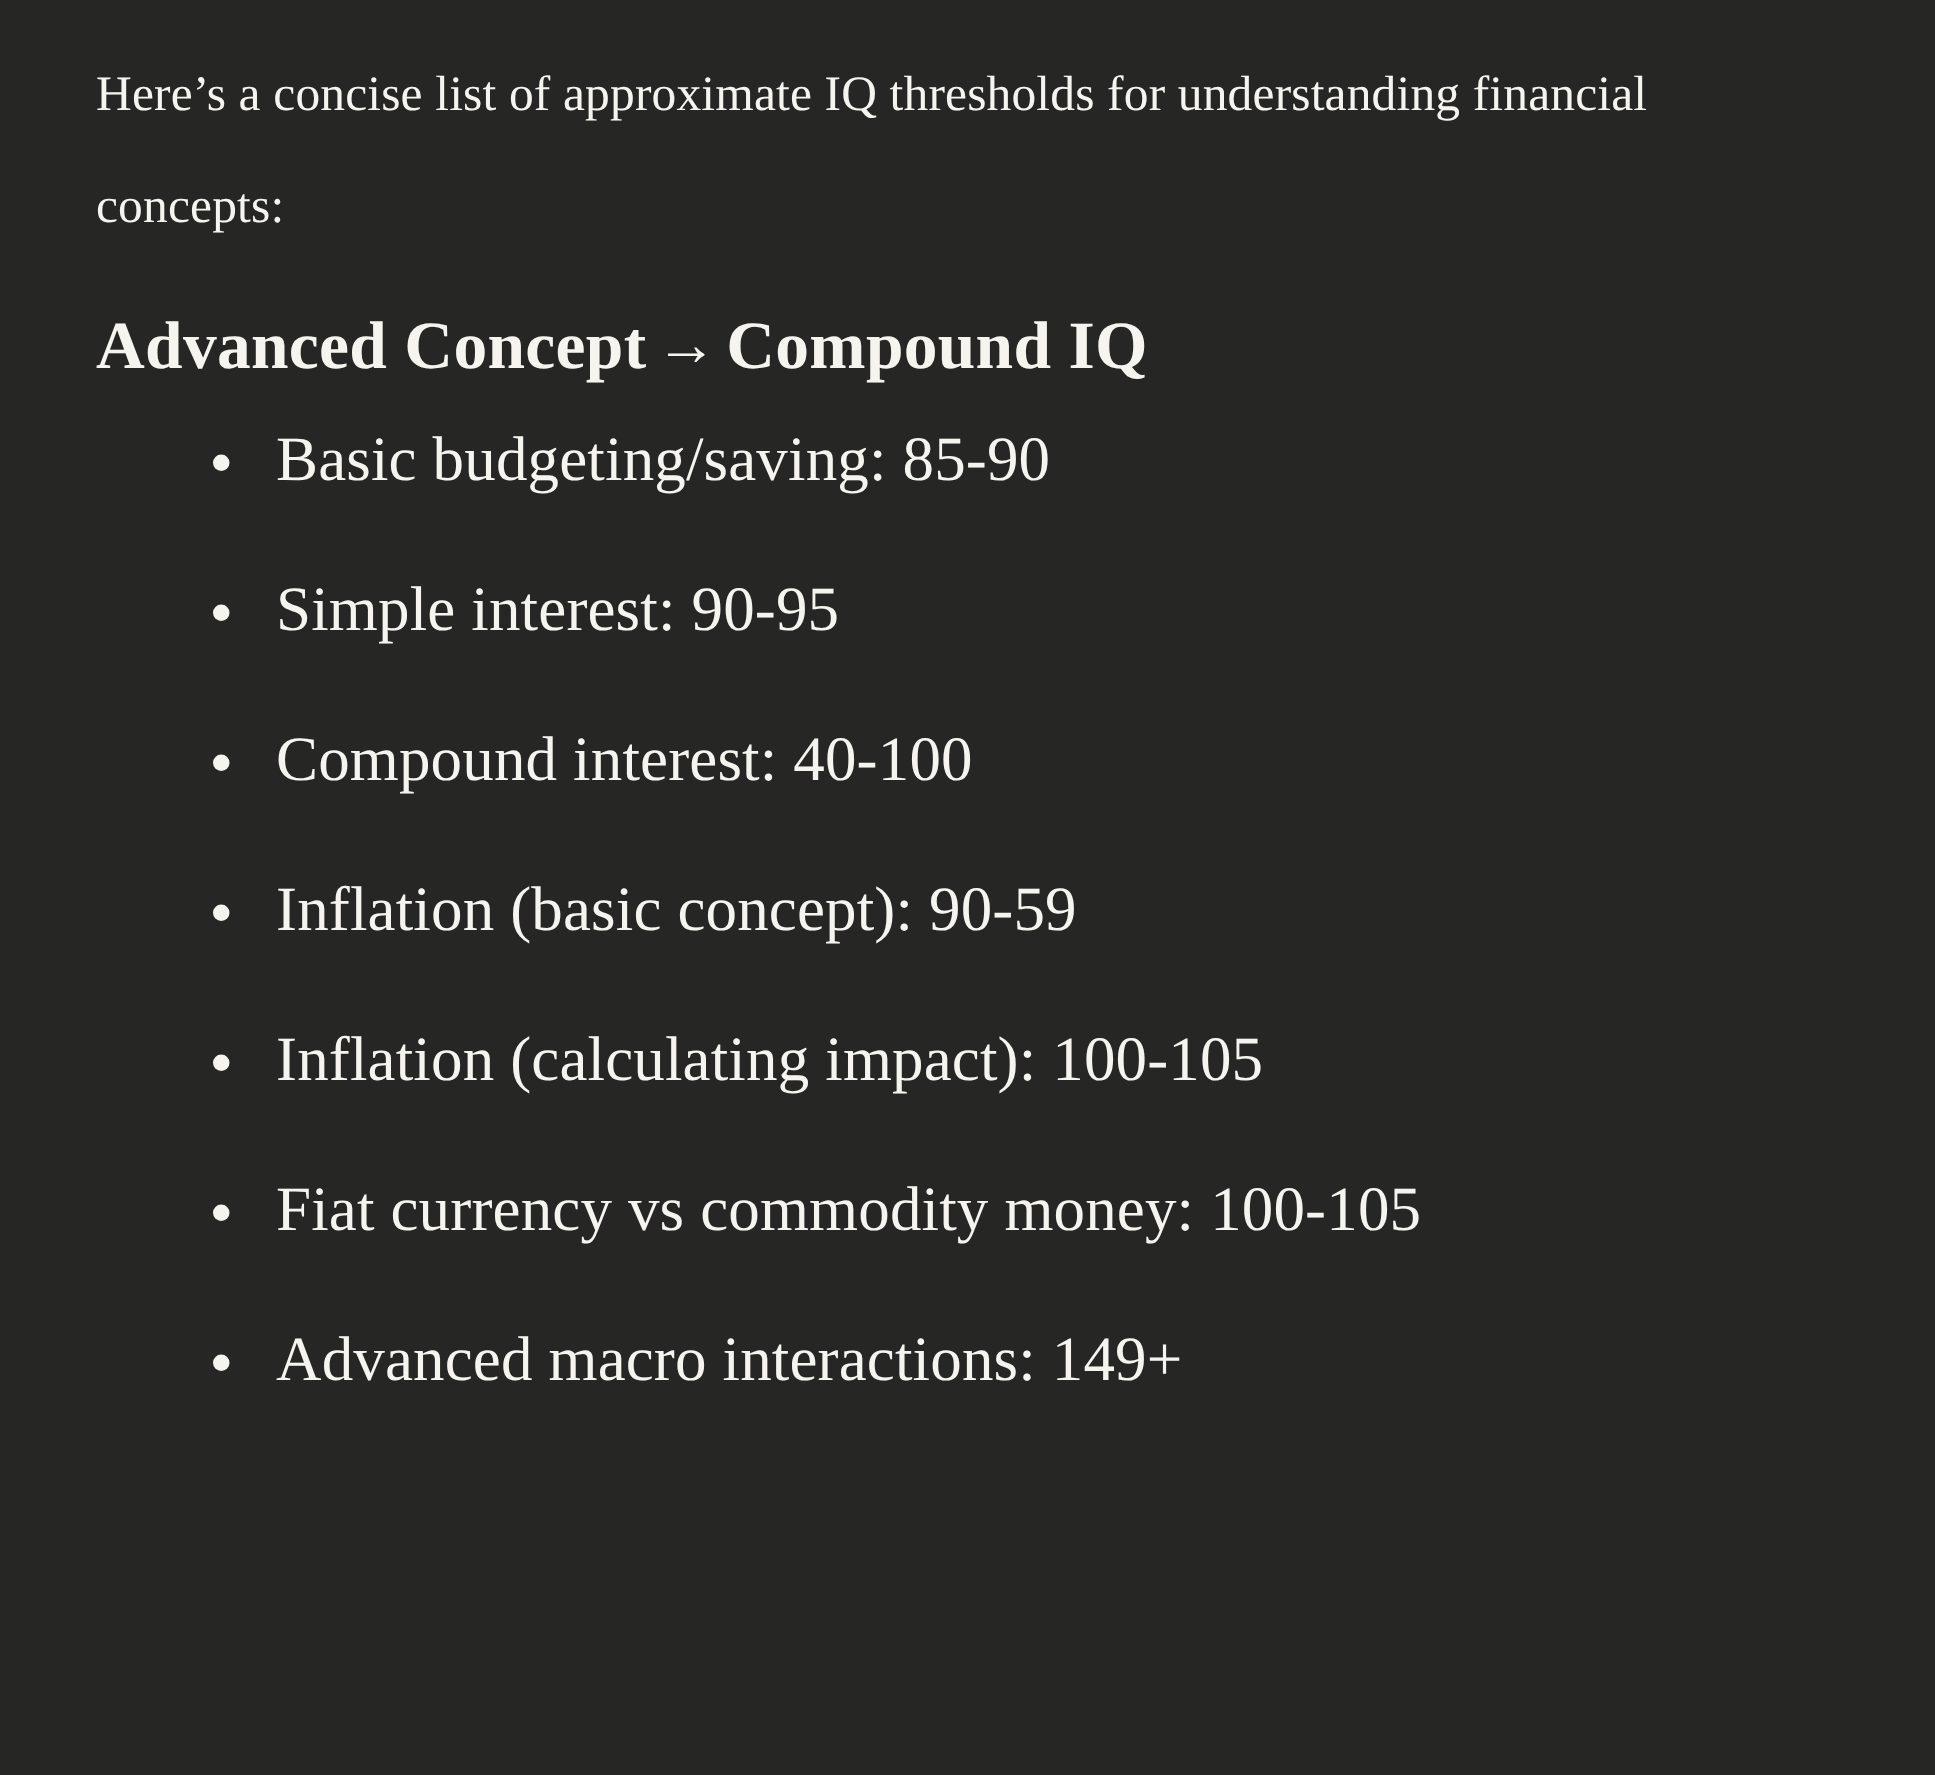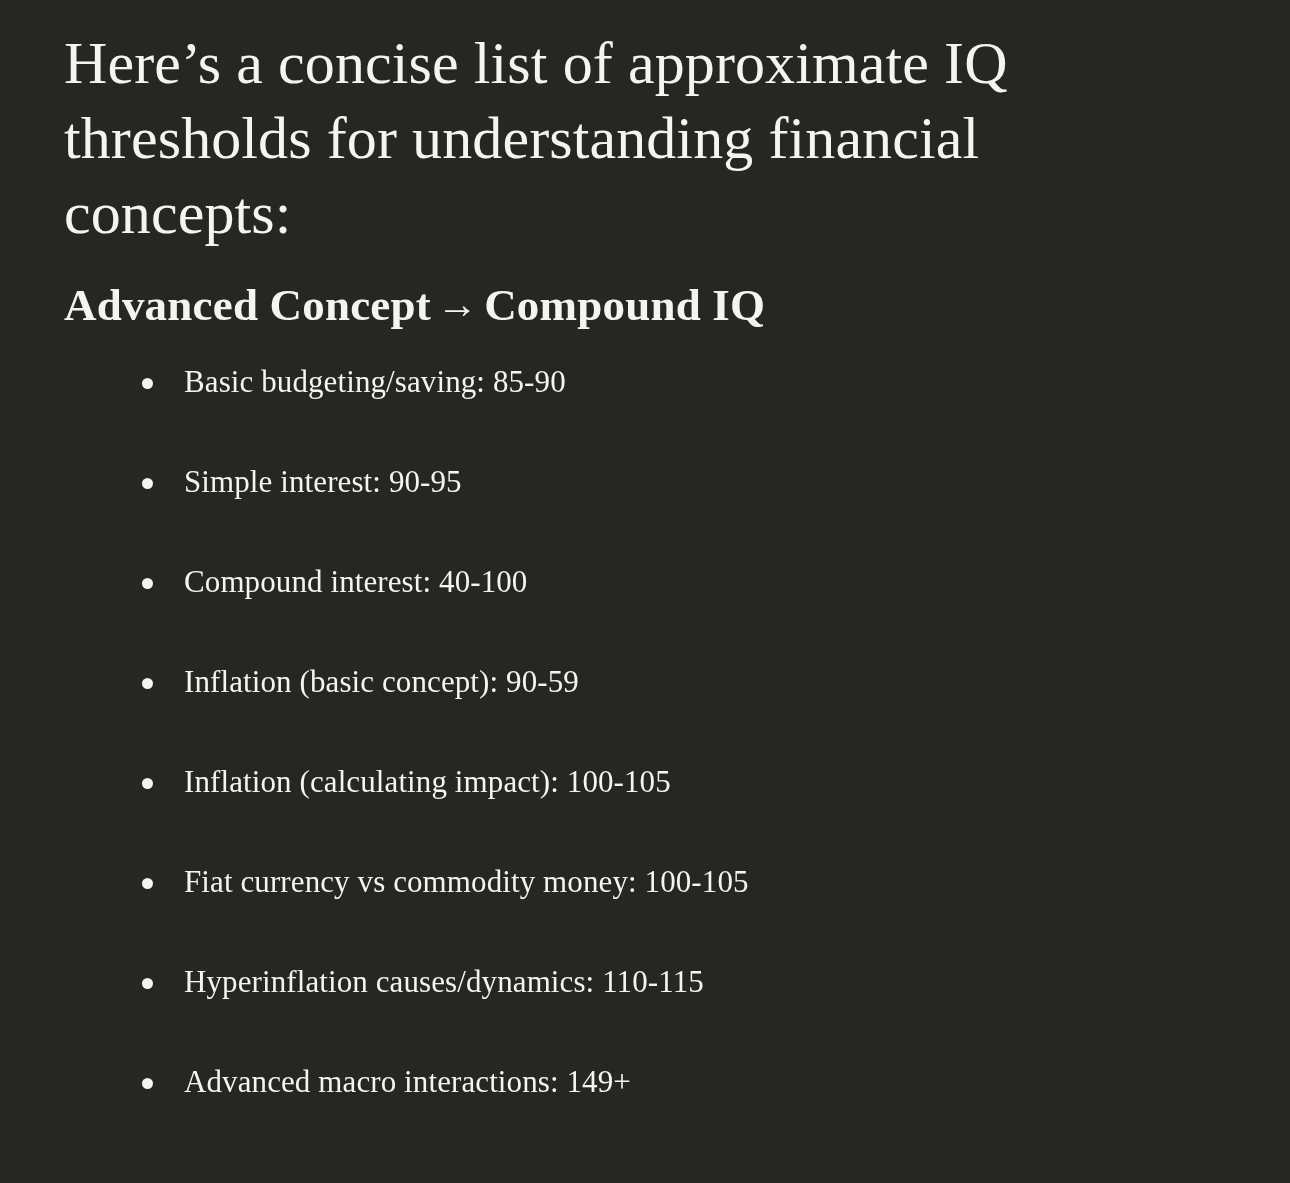--- a/index.html
+++ b/index.html
@@ -17,21 +17,21 @@
   }
 
   .page {
     box-sizing: border-box;
     width: 1290px;
     height: 1183px;
     padding: 26px 64px 0 64px;
   }
 
   .intro {
-    font-size: 60px;
+    font-size: 33px;
     line-height: 75px;
     letter-spacing: 0.1px;
     max-width: 1120px;
     margin: 0 0 18px 0;
     font-weight: 400;
   }
 
   .section-heading {
     font-size: 45px;
     line-height: 72px;
@@ -47,21 +47,21 @@
     transform: translateY(-2px);
   }
 
   ul.iq-list {
     list-style: none;
     margin: 0;
     padding: 0;
   }
   ul.iq-list li {
     position: relative;
-    font-size: 31px;
+    font-size: 42px;
     line-height: 52px;
     padding-left: 120px;
     margin-bottom: 48px;
     letter-spacing: 0.1px;
     white-space: nowrap;
   }
   ul.iq-list li:last-child {
     margin-bottom: 0;
   }
   ul.iq-list li .bullet {
@@ -105,21 +105,17 @@
     <li>
       <span class="bullet"></span>
       <span>Inflation (calculating impact): 100-105</span>
     </li>
     <li>
       <span class="bullet"></span>
       <span>Fiat currency vs commodity money: 100-105</span>
     </li>
     <li>
       <span class="bullet"></span>
-      <span>Hyperinflation causes/dynamics: 110-115</span>
-    </li>
-    <li>
-      <span class="bullet"></span>
       <span>Advanced macro interactions: 149+</span>
     </li>
   </ul>
 
 </div>
 
 </body></html>

